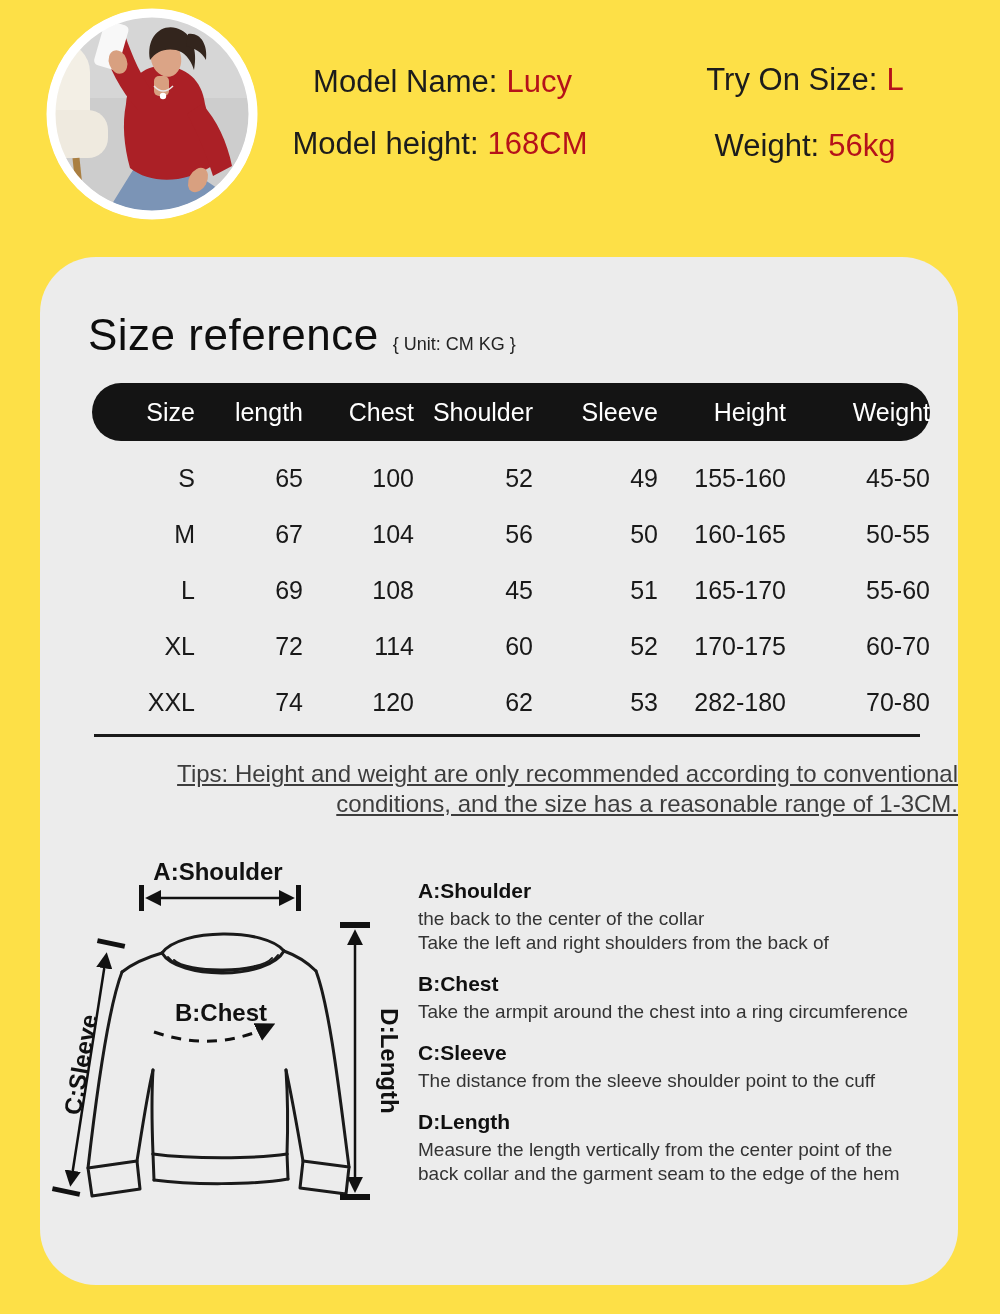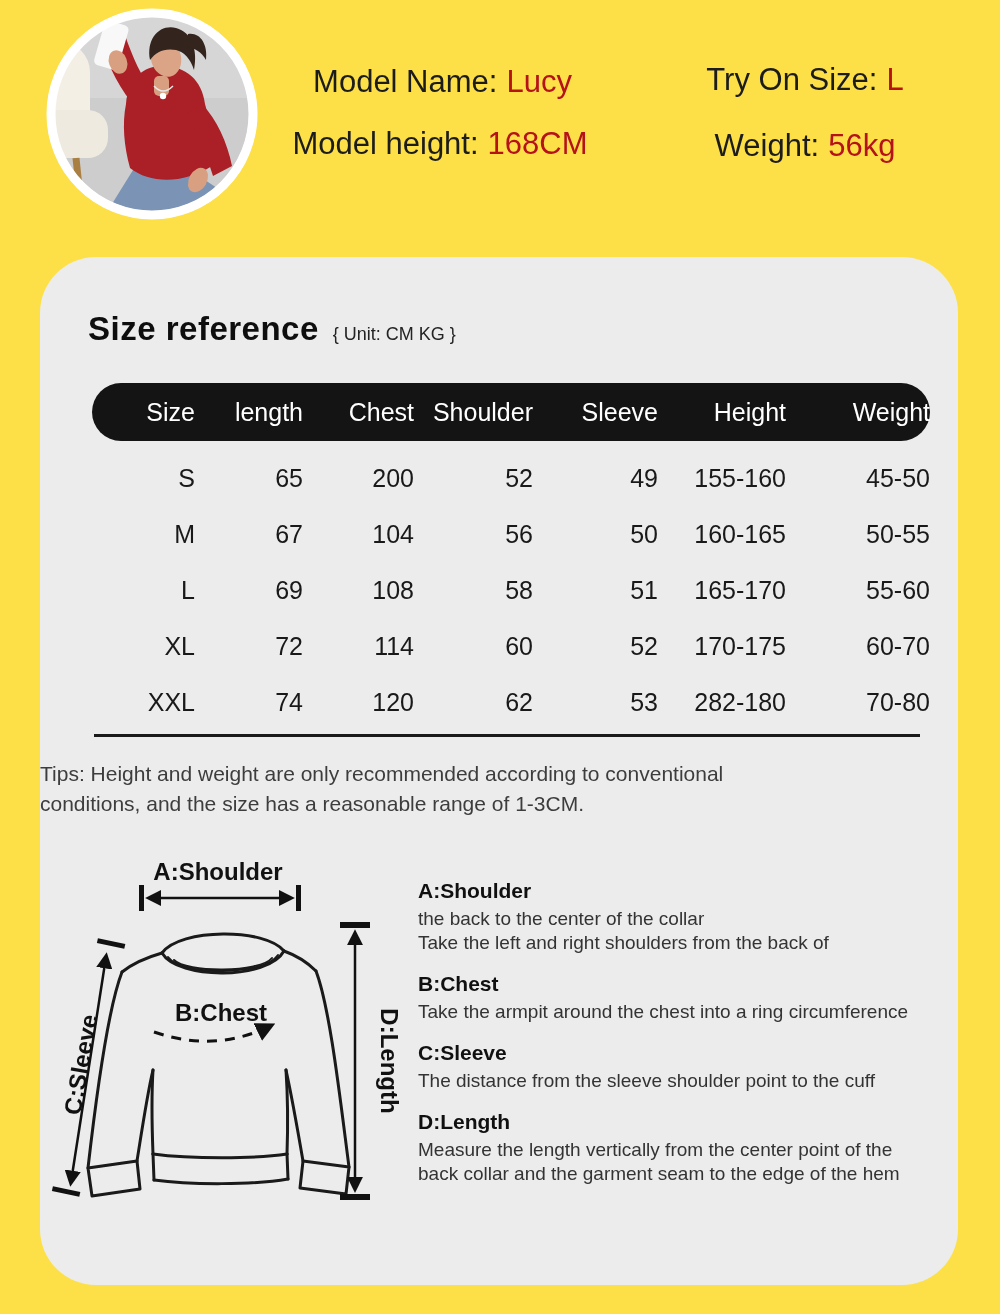--- a/index.html
+++ b/index.html
@@ -12,32 +12,32 @@
   .hdr-1{left:270px;top:64px;width:345px;}
   .hdr-2{left:655px;top:62px;width:300px;}
   .hdr-3{left:250px;top:126px;width:380px;}
   .hdr-4{left:655px;top:128px;width:300px;}
   .red{color:#b5121a;margin-left:9px;}
 
   
   .card{position:absolute;left:40px;top:257px;width:918px;height:1028px;
         background:#ececec;border-radius:56px;}
   .title-row{position:absolute;left:48px;top:53px;display:flex;align-items:baseline;}
-  .title{font-size:33px;font-weight:bold;color:#0e0e0e;letter-spacing:.5px;}
+  .title{font-size:44px;font-weight:normal;color:#0e0e0e;letter-spacing:.5px;}
   .unit{font-size:18px;margin-left:14px;color:#242424;}
 
   .tgrid{display:grid;grid-template-columns:103px 108px 111px 119px 125px 128px 144px;
          align-items:center;text-align:right;}
   .thead{position:absolute;left:52px;top:126px;width:838px;height:58px;
          background:#141414;border-radius:29px;color:#ffffff;font-size:25px;}
   .tbody{position:absolute;left:52px;top:193px;width:838px;}
   .trow{height:56px;font-size:25px;color:#191919;}
   .sep{position:absolute;left:54px;top:477px;width:826px;height:3px;background:#1a1a1a;}
-  .tips{position:absolute;left:0;top:502px;width:918px;text-align:left;
-        font-size:21px;line-height:30px;color:#3d3d3d;}
+  .tips{position:absolute;left:0;top:502px;width:918px;text-align:right;
+        font-size:24px;line-height:30px;color:#3d3d3d;text-decoration:underline;}
 
   
   .diagram{position:absolute;left:0;top:601px;}
   .dia-big{font-size:24px;font-weight:bold;fill:#111;font-family:"Liberation Sans",sans-serif;}
   .measure-col{position:absolute;left:378px;top:622px;width:560px;}
   .m-block{margin-bottom:17px;}
   .m-title{font-size:21px;font-weight:bold;color:#101010;margin:0 0 4px 0;}
   .m-line{font-size:19px;line-height:24px;color:#333333;}
 </style>
 </head>
@@ -113,40 +113,40 @@
       <span>Shoulder</span>
       <span>Sleeve</span>
       <span>Height</span>
       <span>Weight</span>
     </div>
 
     <div class="tbody">
       <div class="trow tgrid">
         <span>S</span>
         <span>65</span>
-        <span>200</span>
+        <span>100</span>
         <span>52</span>
         <span>49</span>
         <span>155-160</span>
         <span>45-50</span>
       </div>
       <div class="trow tgrid">
         <span>M</span>
         <span>67</span>
         <span>104</span>
         <span>56</span>
         <span>50</span>
         <span>160-165</span>
         <span>50-55</span>
       </div>
       <div class="trow tgrid">
         <span>L</span>
         <span>69</span>
         <span>108</span>
-        <span>58</span>
+        <span>45</span>
         <span>51</span>
         <span>165-170</span>
         <span>55-60</span>
       </div>
       <div class="trow tgrid">
         <span>XL</span>
         <span>72</span>
         <span>114</span>
         <span>60</span>
         <span>52</span>

